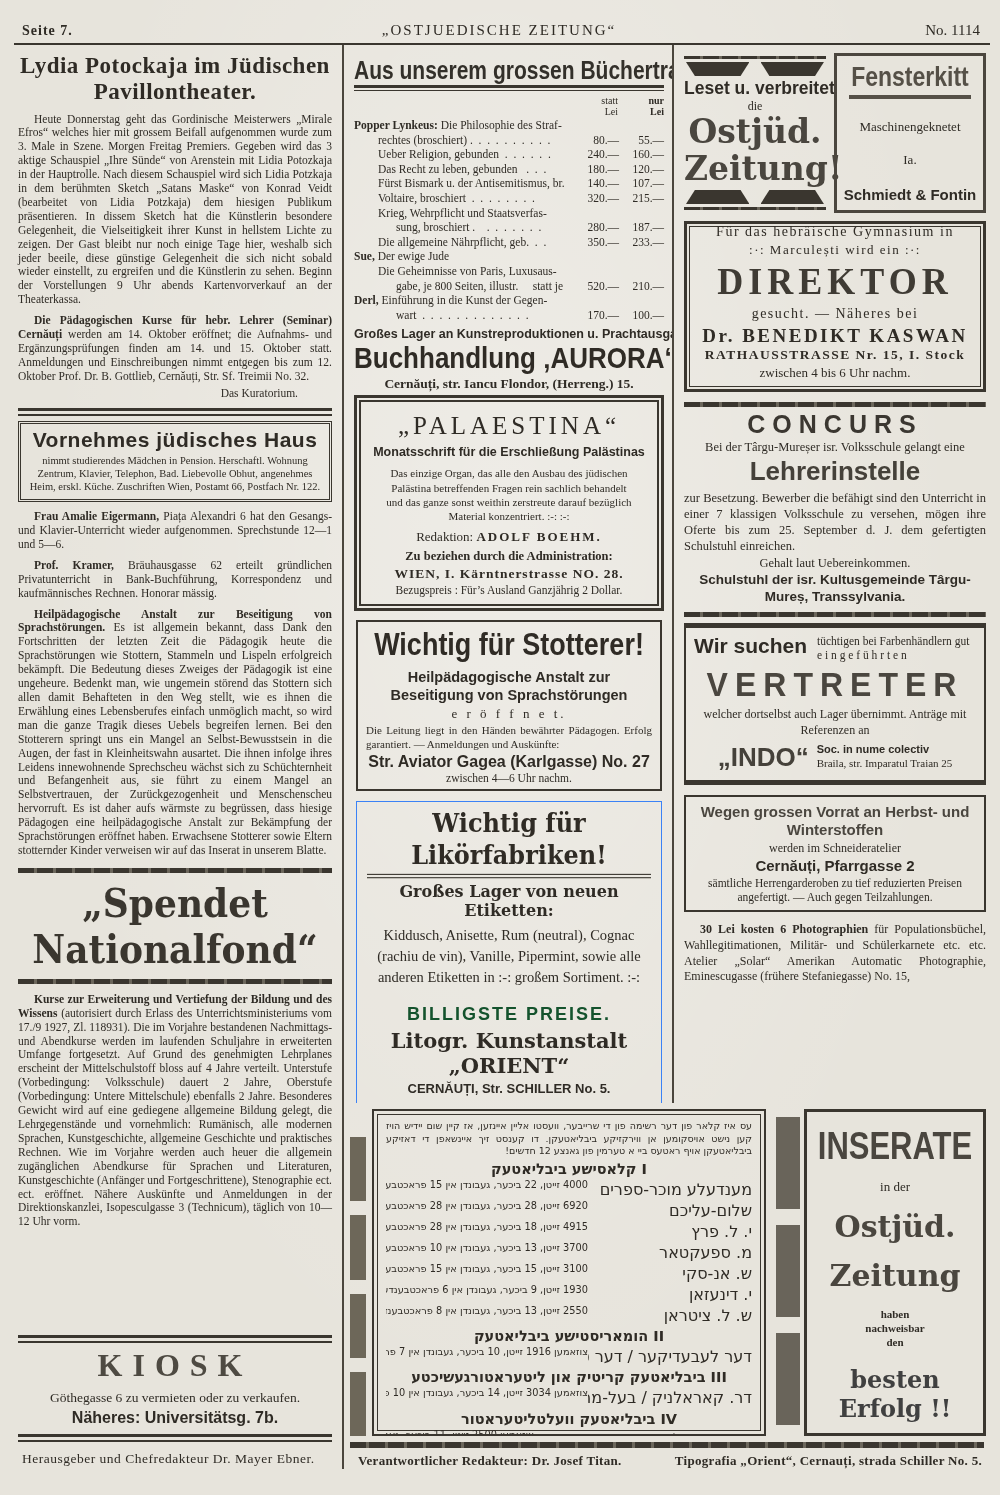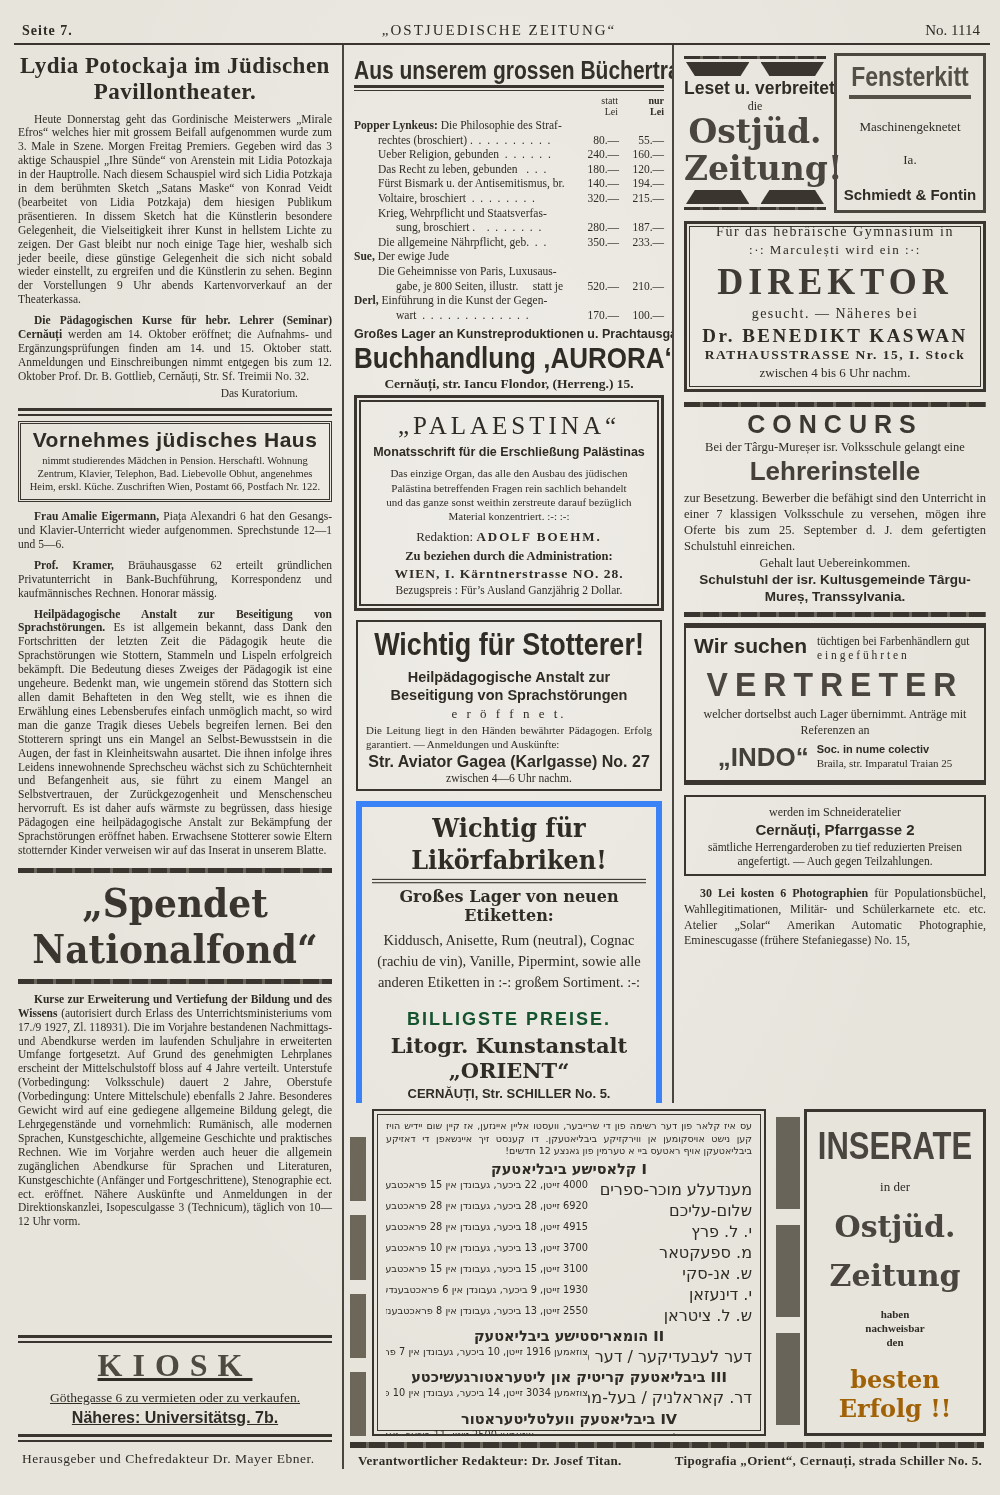--- a/index.html
+++ b/index.html
@@ -29,21 +29,21 @@
   .dblrule{border-top:3px solid #3a362f;border-bottom:2px solid #3a362f;height:3px;margin:3px 0;}
   .frak{font-family:"DejaVu Serif",serif;font-weight:bold;}
   
   .a1t{font-weight:bold;font-size:23px;text-align:center;line-height:1.12;margin:0 0 8px;letter-spacing:.5px;}
   .sig{text-align:right;padding-right:34px;font-size:11.5px;margin:-4px 0 6px;}
   .hausbox{border:3px double #3a362f;padding:4px 8px 6px;text-align:center;margin:2px 0 8px;}
   .haustitle{font-family:"Liberation Sans",sans-serif;font-weight:bold;font-size:21px;letter-spacing:.5px;}
   .hausbody{font-size:10.5px;line-height:1.25;margin-top:2px;text-align:center;}
   .natfond{display:block;font-size:36px;text-align:center;margin:8px 0;color:#3a362f;transform:scaleY(1.08);}
   .kioskwrap{margin-top:auto;}
-  .kiosk{text-align:center;padding:0 0 4px;text-decoration:underline;}
+  .kiosk{text-align:center;padding:0 0 4px;}
   .kiosktitle{font-weight:bold;font-size:32px;letter-spacing:10px;color:#4e4a42;margin:4px 0 6px;}
   .kioskl1{font-size:13.5px;}
   .kioskl2{font-family:"Liberation Sans",sans-serif;font-weight:bold;font-size:16px;margin-top:3px;}
   .impressum{font-size:13.5px;padding:6px 0 0 4px;letter-spacing:.5px;}
   
   .bttitle{display:block;font-family:"Liberation Sans",sans-serif;font-weight:bold;font-size:21px;
            white-space:nowrap;transform:scaleY(1.25);transform-origin:left top;margin:2px 0 6px;color:#33302a;}
   .btunder{border-top:3px solid #3a362f;border-bottom:1px solid #3a362f;height:2px;margin:2px 0 4px;}
   .blheads{display:flex;justify-content:flex-end;font-size:10px;line-height:1.1;margin-bottom:1px;}
   .hcol{display:inline-flex;flex-direction:column;width:46px;text-align:right;}
@@ -73,21 +73,21 @@
   
   .stobox{border:2px solid #3a362f;margin:0 2px 10px;padding:6px 8px 5px;text-align:center;}
   .stotitle{display:block;font-family:"Liberation Sans",sans-serif;font-weight:bold;font-size:27px;
             transform:scaleY(1.15);white-space:nowrap;margin:2px 0 7px;}
   .stosub{font-family:"Liberation Sans",sans-serif;font-weight:bold;font-size:14.5px;line-height:1.25;width:84%;margin:0 auto;}
   .stoer{font-size:13px;letter-spacing:3px;margin:2px 0;}
   .stobody{font-size:11px;text-align:justify;line-height:1.25;margin:2px 0;}
   .stoaddr{font-family:"Liberation Sans",sans-serif;font-weight:bold;font-size:16px;margin:2px 0 1px;}
   .stohours{font-size:11.5px;}
   
-  .likbox{border:6px solid #3b82f6;margin:0 2px 6px;padding:8px 10px 7px;text-align:center;}
+  .likbox{border:1px solid #3b82f6;margin:0 2px 6px;padding:8px 10px 7px;text-align:center;}
   .liktitle{display:inline-block;font-size:24px;border-bottom:4px double #3a362f;padding:0 4px 3px;margin-bottom:7px;
             transform:scaleY(1.1);}
   .liksub{font-size:16px;margin-bottom:5px;}
   .likbody{font-size:14.5px;line-height:1.45;}
   .likpreise{font-family:"Liberation Sans",sans-serif;font-weight:bold;font-size:18px;letter-spacing:2px;color:#14532d;margin-top:16px;}
   .likfirm{font-size:21px;margin-top:3px;}
   .likaddr{font-family:"Liberation Sans",sans-serif;font-weight:bold;font-size:13px;margin-top:3px;}
   
   .topads{display:flex;gap:8px;margin-bottom:8px;}
   .leset{width:47%;text-align:center;}
@@ -157,21 +157,21 @@
   .yfirm{text-align:center;direction:ltr;font-family:"Liberation Sans",sans-serif;font-weight:bold;font-size:13px;margin-top:2px;}
   .istrip{width:24px;display:flex;flex-direction:column;gap:16px;padding-top:8px;margin:0 4px;}
   .istrip .blk{width:100%;height:92px;background:#69645a;}
   .insbox{width:168px;border:3px solid #3a362f;text-align:center;padding:8px 4px;display:flex;flex-direction:column;
           justify-content:space-between;}
   .institle{display:block;font-family:"Liberation Sans",sans-serif;font-weight:bold;font-size:31px;color:#4a463f;
             transform:scaleY(1.25);margin-top:8px;}
   .insinder{font-size:13px;}
   .insfrak{font-size:30px;line-height:1.1;color:#4a463f;}
   .inssmall{font-size:11px;line-height:1.3;font-weight:bold;}
-  .inserfolg{font-size:24px;color:#a16207;margin-bottom:2px;}
+  .inserfolg{font-size:24px;color:#404040;margin-bottom:2px;}
   .botbar{height:6px;background:repeating-linear-gradient(90deg,#3a362f 0 16px,#6b665b 16px 19px);margin:4px 6px 2px;}
   .rfoot{display:flex;justify-content:space-between;font-size:13px;padding:3px 8px 0 14px;}
   .rfoot .fm{font-weight:bold;letter-spacing:.3px;}
 </style>
 </head>
 <body>
 
 <div class="page">
 
   <div class="hdr">
@@ -262,21 +262,21 @@
                 <span class="bl-lead"></span>
                 <span class="bl-text">Das Recht zu leben, gebunden   .  .  .</span>
                 <span class="bl-p">180.—</span>
                 <span class="bl-p">120.—</span>
               </div>
 
               <div class="blrow i1">
                 <span class="bl-lead"></span>
                 <span class="bl-text">Fürst Bismark u. der Antisemitismus, br.</span>
                 <span class="bl-p">140.—</span>
-                <span class="bl-p">194.—</span>
+                <span class="bl-p">107.—</span>
               </div>
 
               <div class="blrow i1">
                 <span class="bl-lead"></span>
                 <span class="bl-text">Voltaire, broschiert  .  .  .  .  .  .  .  .</span>
                 <span class="bl-p">320.—</span>
                 <span class="bl-p">215.—</span>
               </div>
 
               <div class="blrow i1">
@@ -429,20 +429,21 @@
             <div class="verfrow">
               <span class="verfirm">„INDO“</span>
               <span class="verfs">
                 <span style="display:block">Soc. in nume colectiv</span>
                 <span style="display:block;font-weight:normal;font-family:'Liberation Serif',serif">Braila, str. Imparatul Traian 25</span>
               </span>
             </div>
           </div>
 
           <div class="taubox">
+            <div class="taul1">Wegen grossen Vorrat an Herbst- und Winterstoffen</div>
             <div class="taul3">werden im Schneideratelier</div>
             <div class="tauaddr">Cernăuți, Pfarrgasse 2</div>
             <div class="taubody">sämtliche Herrengarderoben zu tief reduzierten Preisen angefertigt.  —  Auch gegen Teilzahlungen.</div>
           </div>
 
           <p class="photo"><b class="lead">30 Lei kosten 6 Photographien</b><span> für Populationsbüchel, Wahllegitimationen, Militär- und Schülerkarnete etc. etc. Atelier „Solar“ Amerikan Automatic Photographie, Eminescugasse (frühere Stefaniegasse) No. 15,</span></p>
         </div>
       </div>
 
       <div class="botRow">

